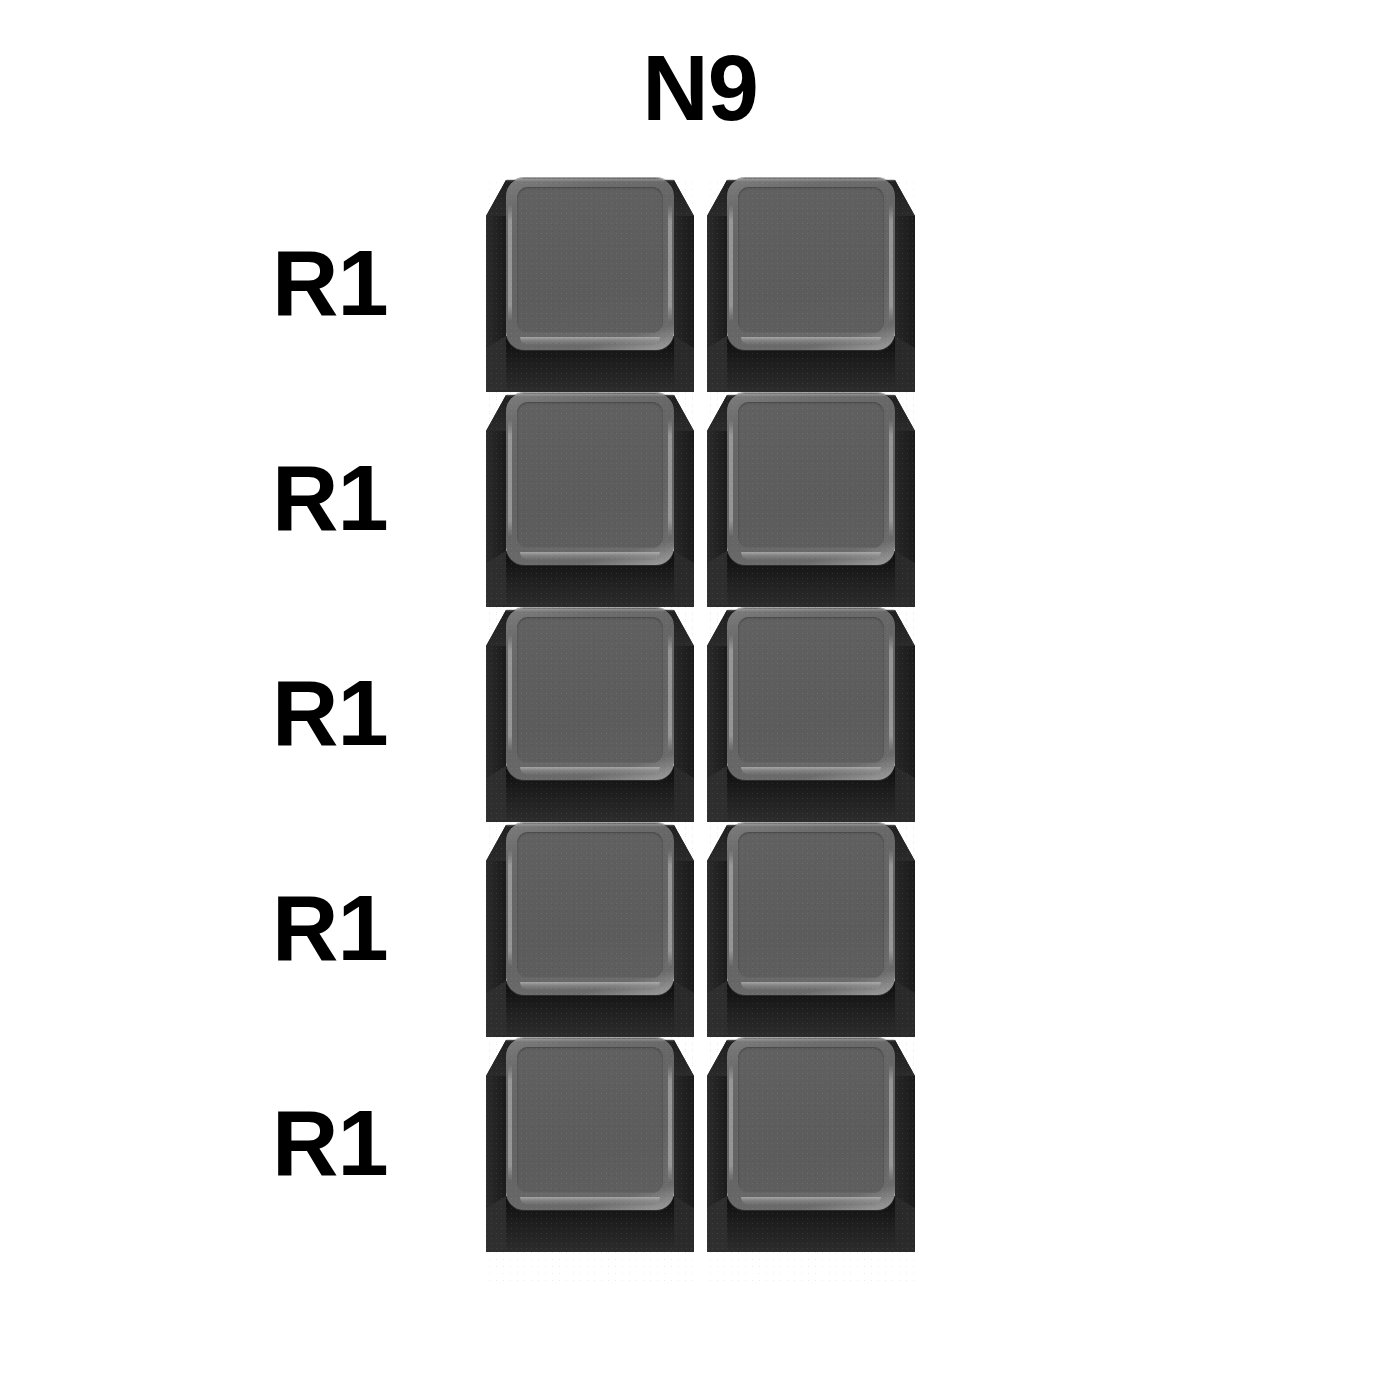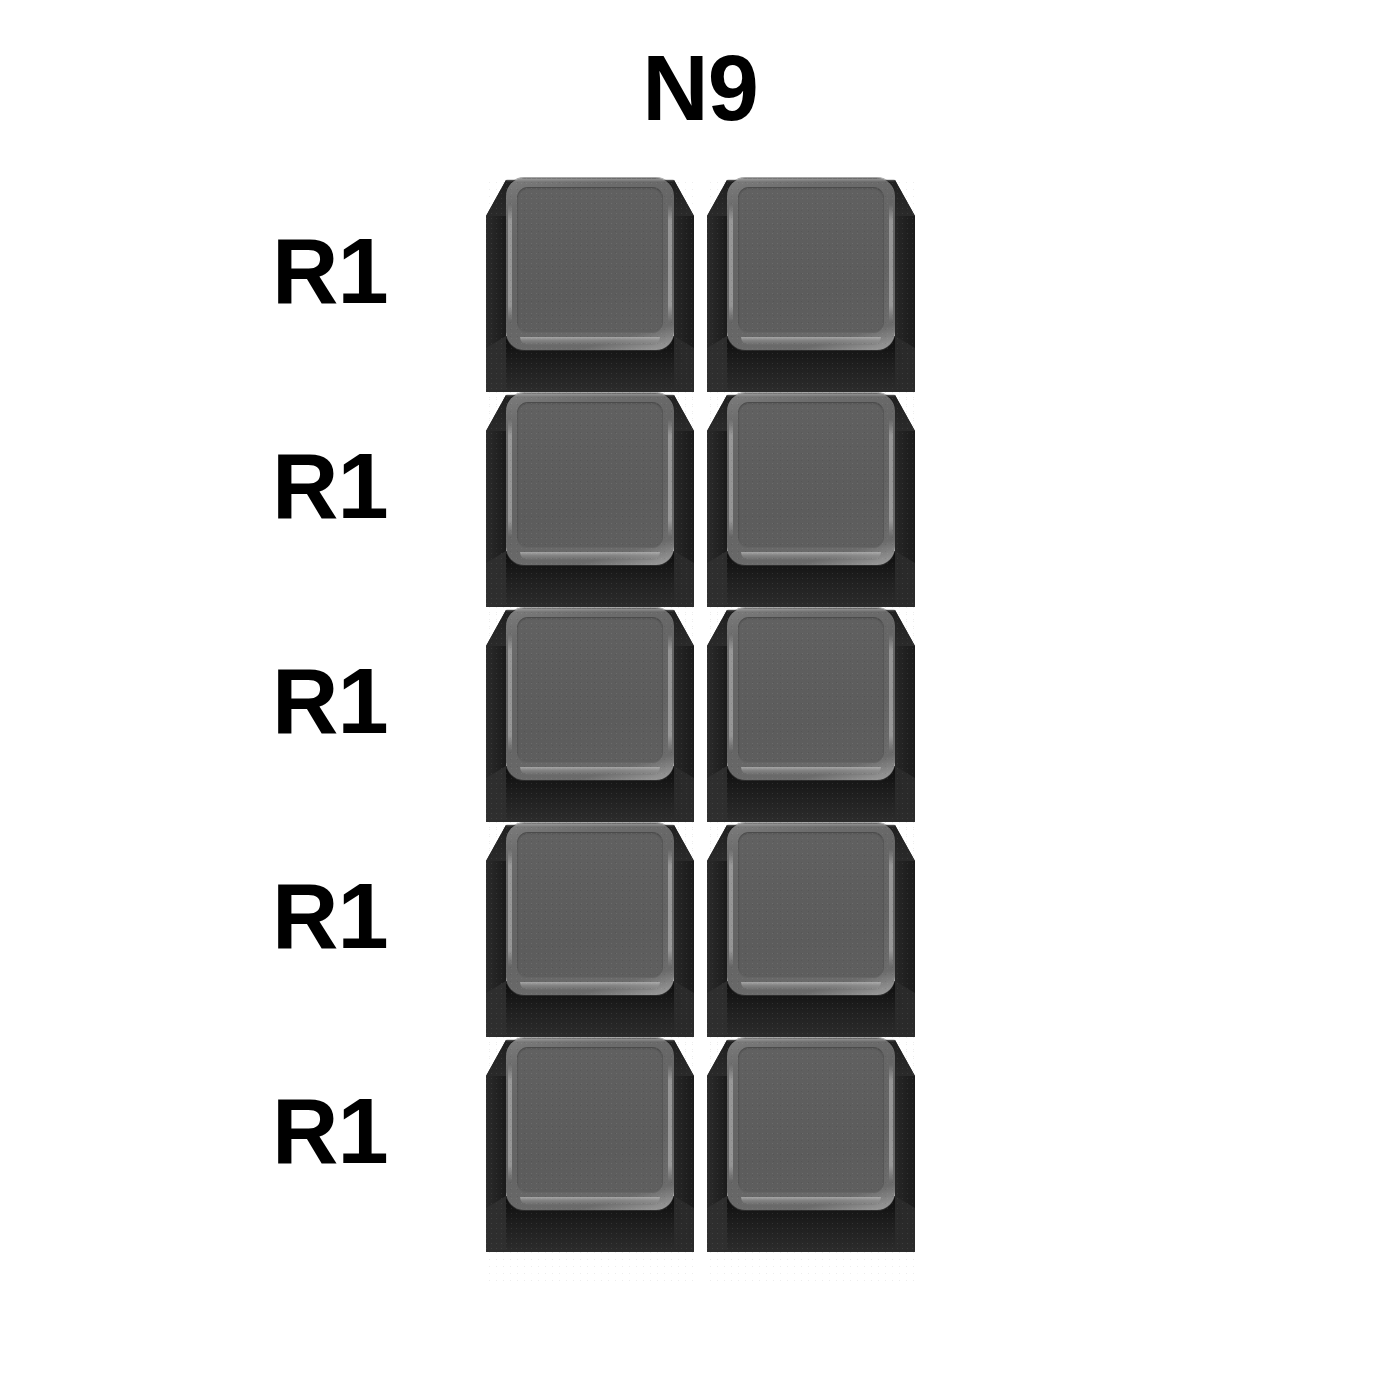--- a/index.html
+++ b/index.html
@@ -35,21 +35,21 @@
     letter-spacing: -1px;
     color: #000000;
     line-height: 1;
     user-select: none;
   }
 
   
   .row-labels {
     position: absolute;
     left: 250px;
-    top: 164px;
+    top: 176px;
     width: 200px;
     height: 1078px;
   }
   .row-label {
     position: absolute;
     left: 0;
     width: 200px;
     height: 104px;
     display: flex;
     align-items: center;

